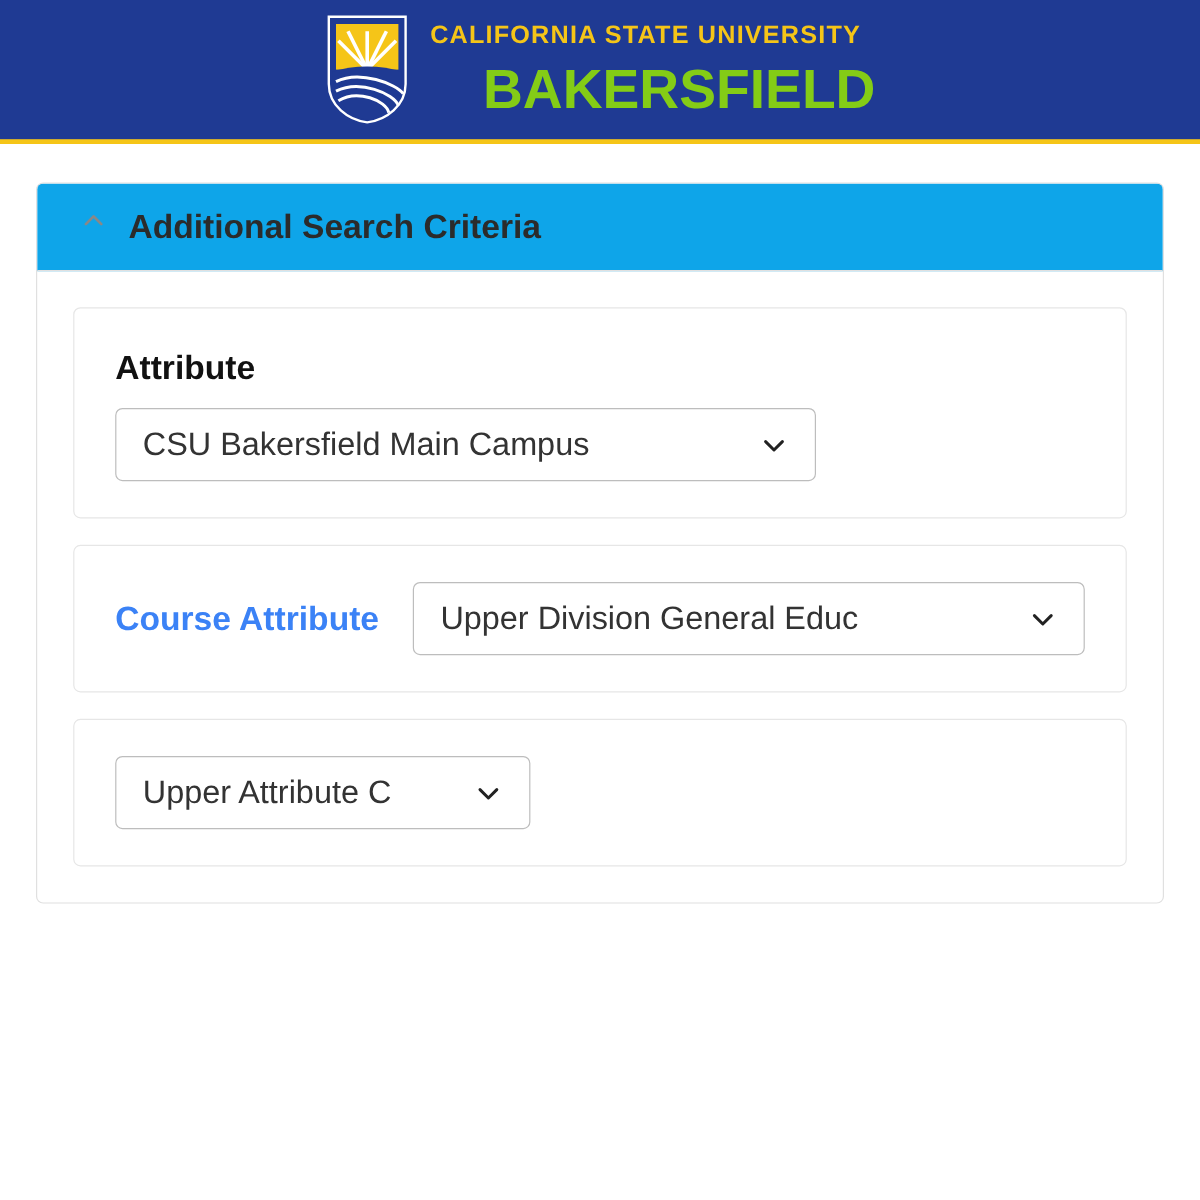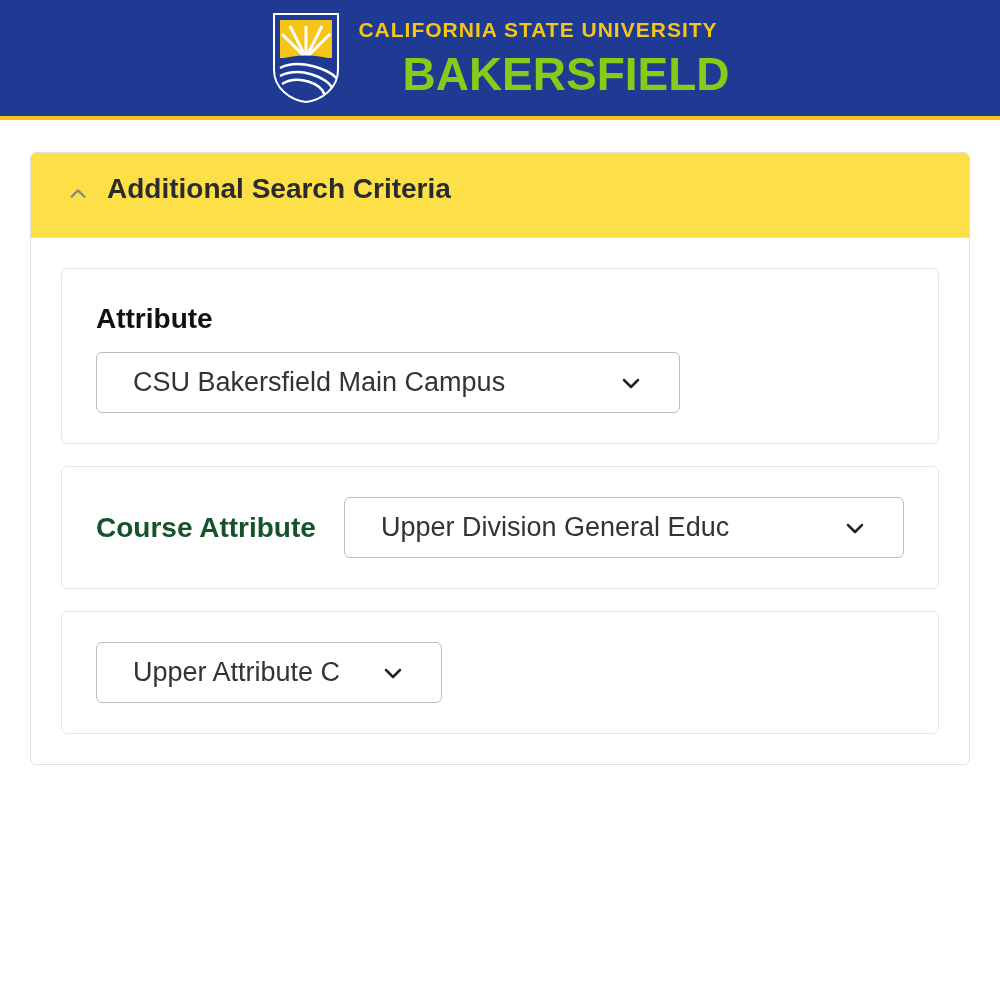--- a/index.html
+++ b/index.html
@@ -49,24 +49,24 @@
   .content {
     padding: 32px 30px;
   }
   .panel {
     border: 1px solid #e0e0e0;
     border-radius: 6px;
     overflow: hidden;
   }
   .panel-header {
     display: flex;
-    align-items: flex-end;
+    align-items: flex-start;
     gap: 18px;
-    padding: 20px 24px 32px 36px;
-    background: #fde047;
+    padding: 20px 24px 20px 36px;
+    background: #0ea5e9;
     border-bottom: 1px solid #e0e0e0;
   }
   .panel-header .chevron {
     color: #888;
     display: flex;
     align-items: center;
   }
   .panel-title {
     font-size: 28px;
     font-weight: 700;
@@ -91,31 +91,31 @@
   }
   .field-label {
     font-size: 28px;
     font-weight: 700;
     color: #111;
     line-height: 1.4;
   }
   .field-label-inline {
     font-size: 28px;
     font-weight: 700;
-    color: #14532d;
+    color: #3b82f6;
     line-height: 1.55;
     flex: 0 0 220px;
   }
   .select {
     display: flex;
     align-items: center;
     justify-content: space-between;
     border: 1px solid #bdbdbd;
     border-radius: 6px;
-    padding: 14px 36px;
+    padding: 14px 22px;
     font-size: 27px;
     color: #333;
     background: #fff;
     cursor: pointer;
   }
   .select .value { white-space: nowrap; overflow: hidden; text-overflow: ellipsis; }
   .select .caret { margin-left: 24px; display: flex; align-items: center; }
   .select-location {
     width: 584px;
     margin-top: 14px;

